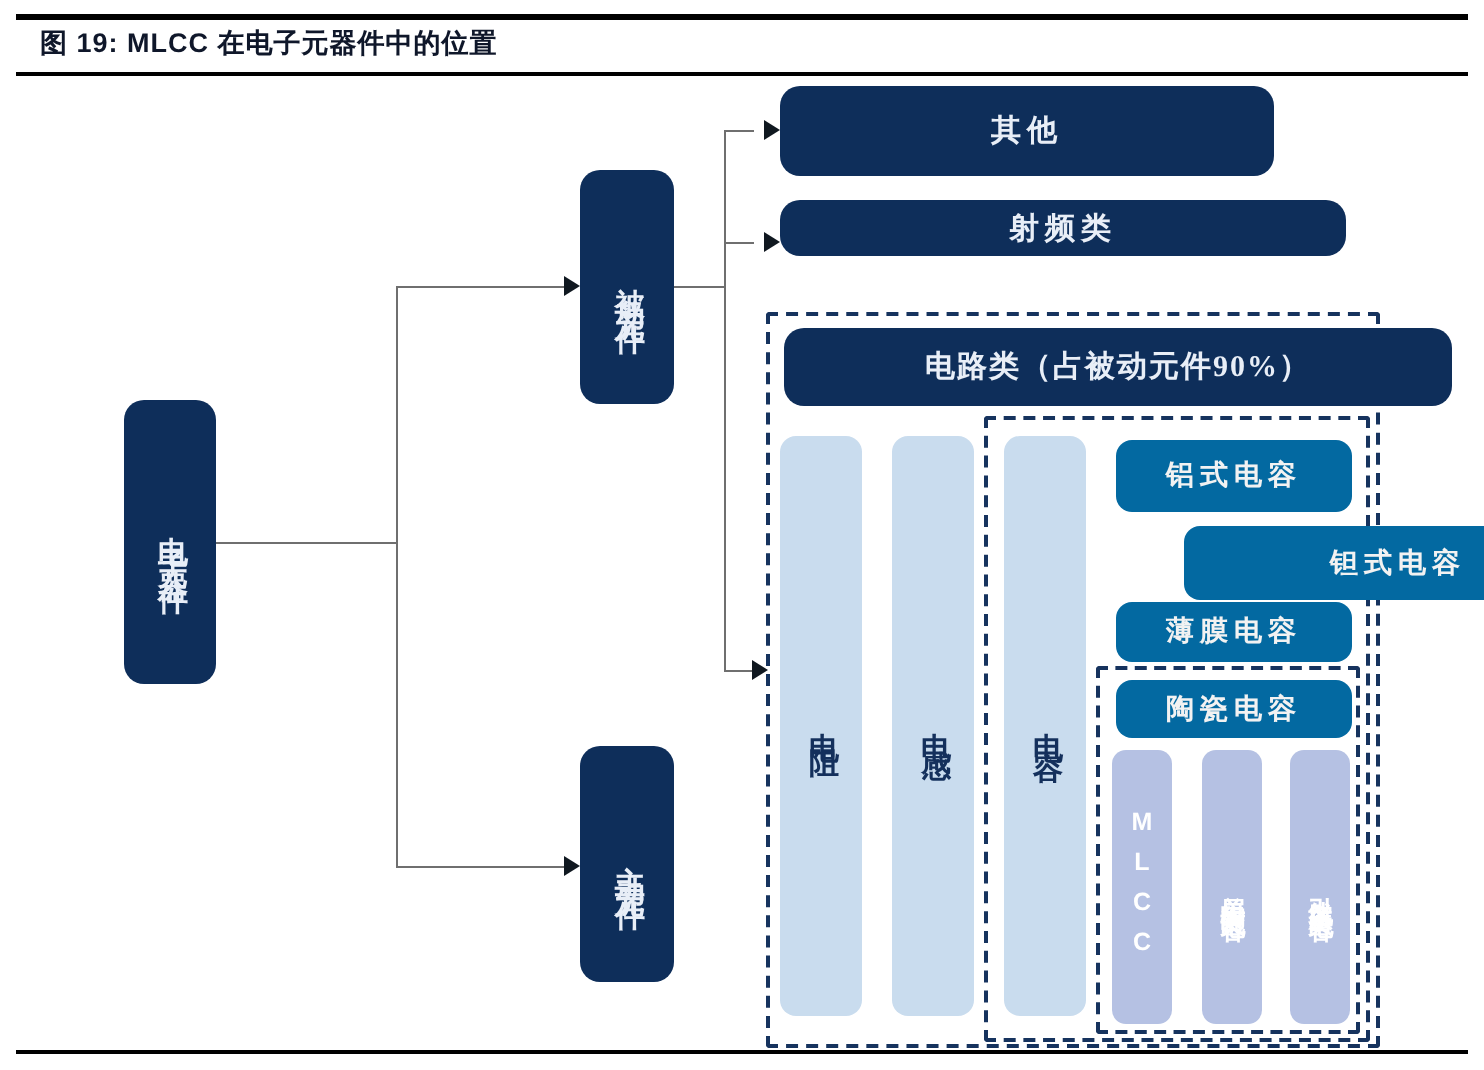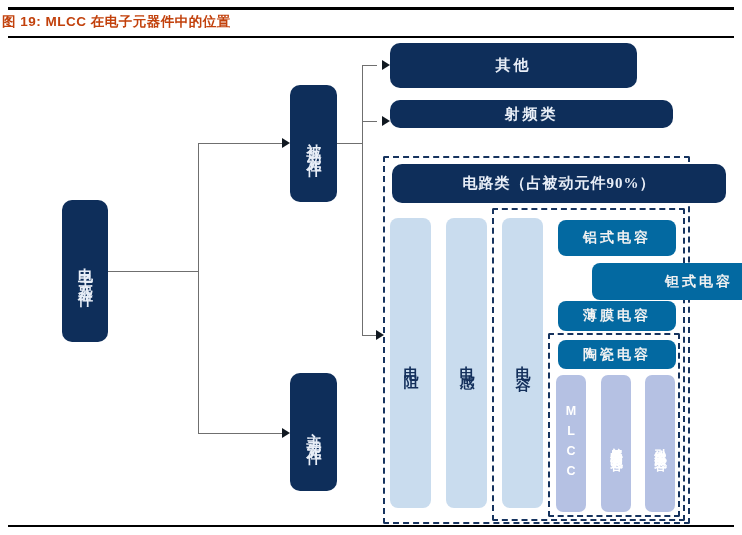--- a/index.html
+++ b/index.html
@@ -2,23 +2,23 @@
 <html><head>
 <meta charset="utf-8">
 <style>
   html,body{margin:0;padding:0;background:#ffffff;}
   .stage{
     position:relative;width:742px;height:535px;background:#ffffff;overflow:hidden;
     font-family:"Liberation Serif","DejaVu Serif",serif;
   }
   .rule{position:absolute;background:#000000;}
   .fig-title{
-    position:absolute;left:2px;top:13px;
+    position:absolute;left:20px;top:13px;
     font-family:"Liberation Sans","DejaVu Sans",sans-serif;
-    font-weight:bold;font-size:13.5px;color:#c2410c;letter-spacing:0.5px;white-space:nowrap;
+    font-weight:bold;font-size:13.5px;color:#0f172a;letter-spacing:0.5px;white-space:nowrap;
   }
   .navy-box{
     position:absolute;background:#0e2e5a;border-radius:10px;
     color:#e8eef7;display:flex;align-items:center;justify-content:center;
   }
   .vtext{writing-mode:vertical-rl;text-orientation:upright;}
   .node-label{font-size:15px;letter-spacing:6px;font-weight:bold;}
   .h-label{font-size:15px;letter-spacing:3px;font-weight:bold;}
   .bar{
     position:absolute;background:#c9dcee;border-radius:8px;

